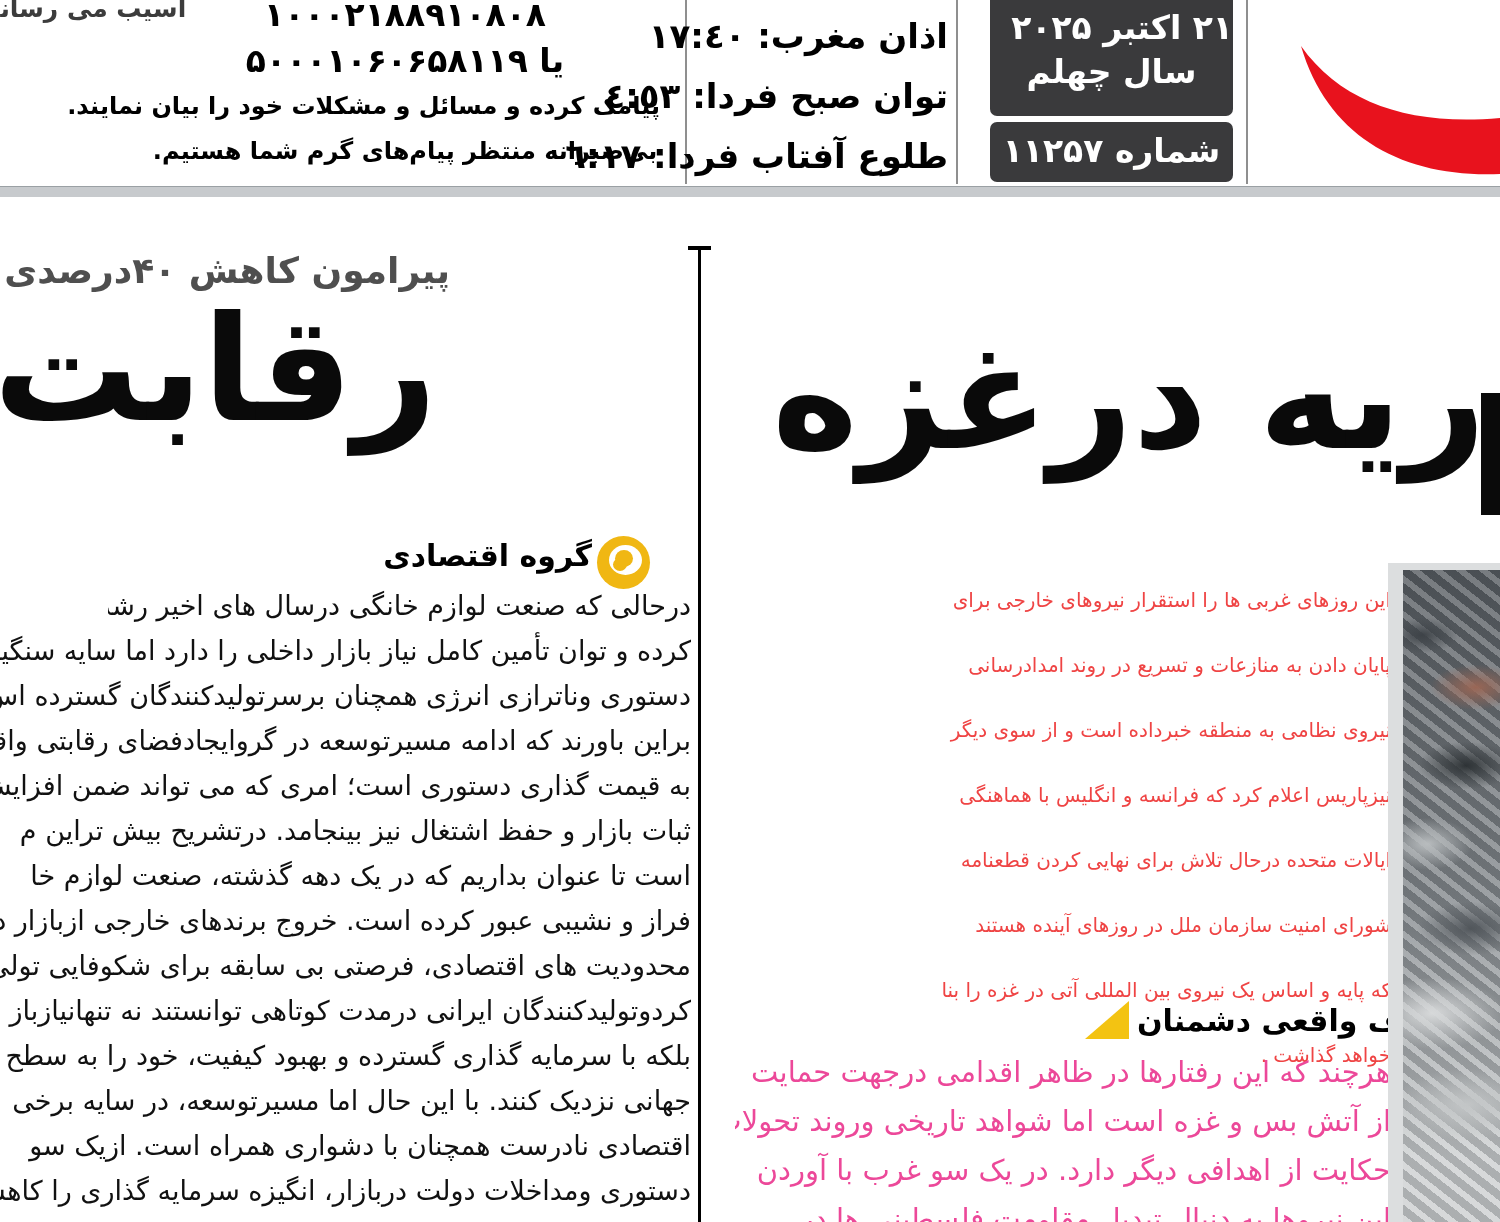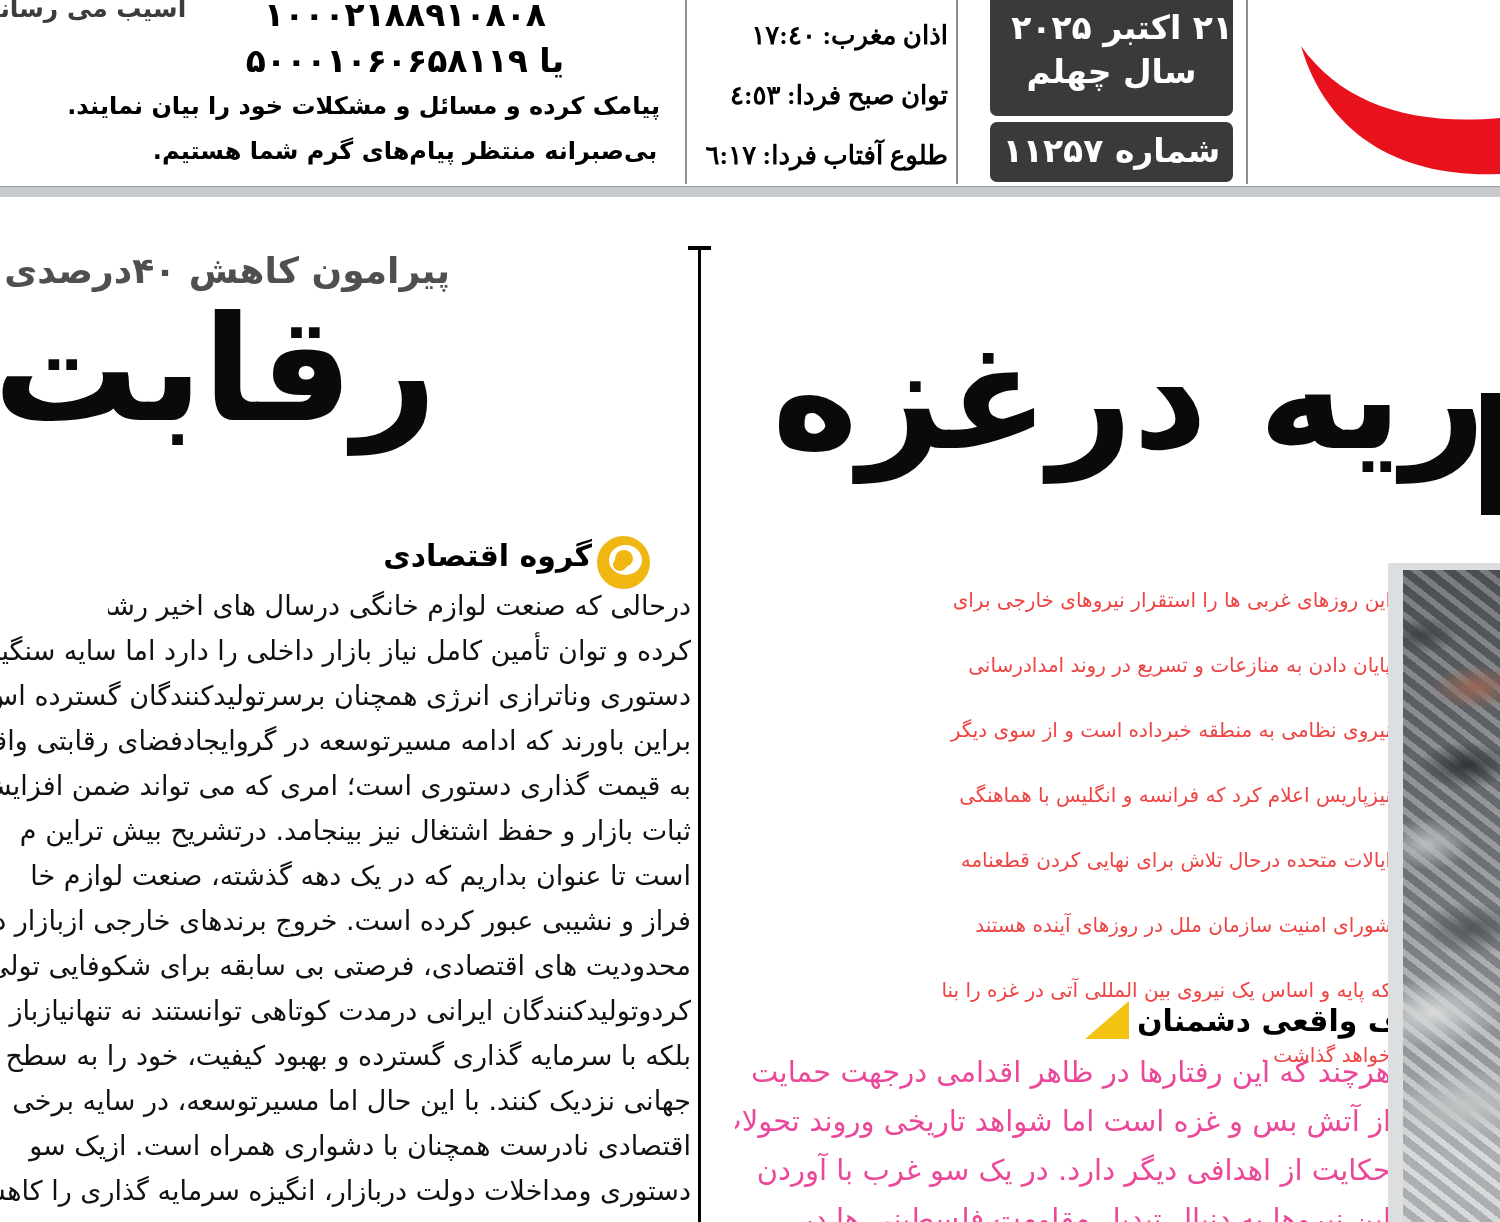--- a/index.html
+++ b/index.html
@@ -6,21 +6,21 @@
   #page{position:relative;width:1500px;height:1222px;overflow:hidden;background:#fff;
         font-family:"DejaVu Sans",sans-serif;direction:rtl;}
   .abs{position:absolute;}
   
   .clipped-left{top:-6px;left:-14px;font-size:25px;font-weight:bold;color:#3c3c3c;white-space:nowrap;}
   .sms{top:-8px;left:150px;width:510px;text-align:center;color:#000;}
   .sms .num{font-size:33px;font-weight:bold;line-height:46px;white-space:nowrap;}
   .sms .msg{font-size:24px;font-weight:bold;line-height:45px;white-space:nowrap;}
   .vrule{top:0;width:2px;height:184px;background:#8f8f8f;}
   .prayers{top:6px;right:552px;width:250px;text-align:right;color:#000;}
-  .prayers div{font-size:26px;font-weight:bold;line-height:60px;white-space:nowrap;font-family:Liberation Serif, serif;}
+  .prayers div{font-size:34px;font-weight:bold;line-height:60px;white-space:nowrap;}
   .darkbox{right:267px;width:243px;background:#3a3a3c;border-radius:7px;color:#fff;
            text-align:center;}
   .darkbox.d1{top:-14px;height:130px;padding-top:0;}
   .darkbox.d1 .dl{font-size:33px;font-weight:bold;line-height:44px;white-space:nowrap;margin-top:20px;padding-left:36px;}
   .darkbox.d1 .dl2{font-size:33px;font-weight:bold;line-height:44px;white-space:nowrap;}
   .darkbox.d2{top:122px;height:60px;}
   .darkbox.d2 .dl{font-size:33px;font-weight:bold;line-height:58px;white-space:nowrap;}
   .logo-swoosh{top:38px;right:0;width:206px;height:140px;}
   .grayband{top:186px;left:0;width:1500px;height:10px;background:#c7cacd;border-top:1px solid #9aa0a4;}
   

